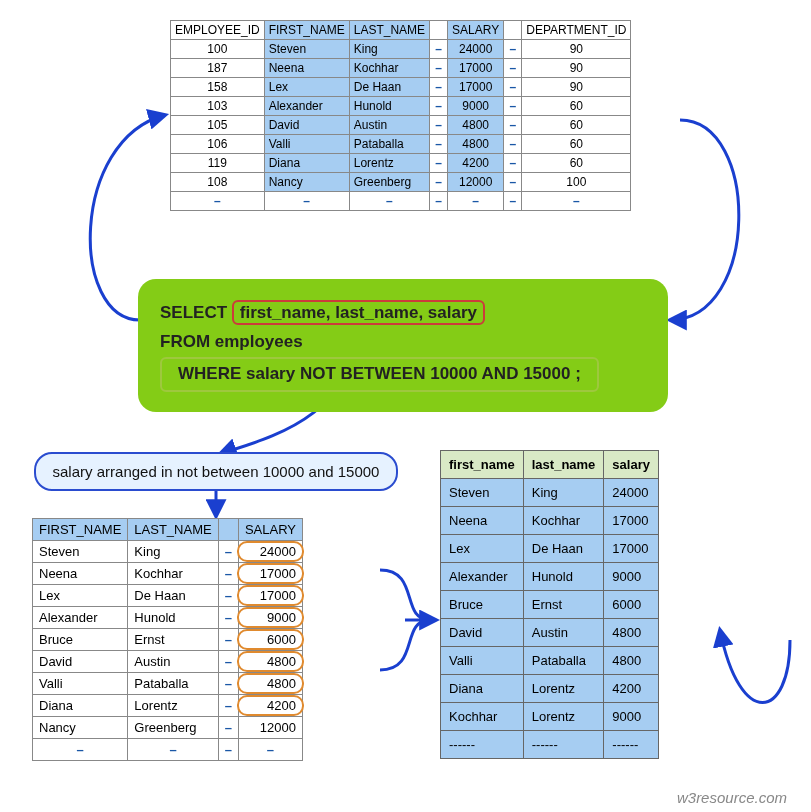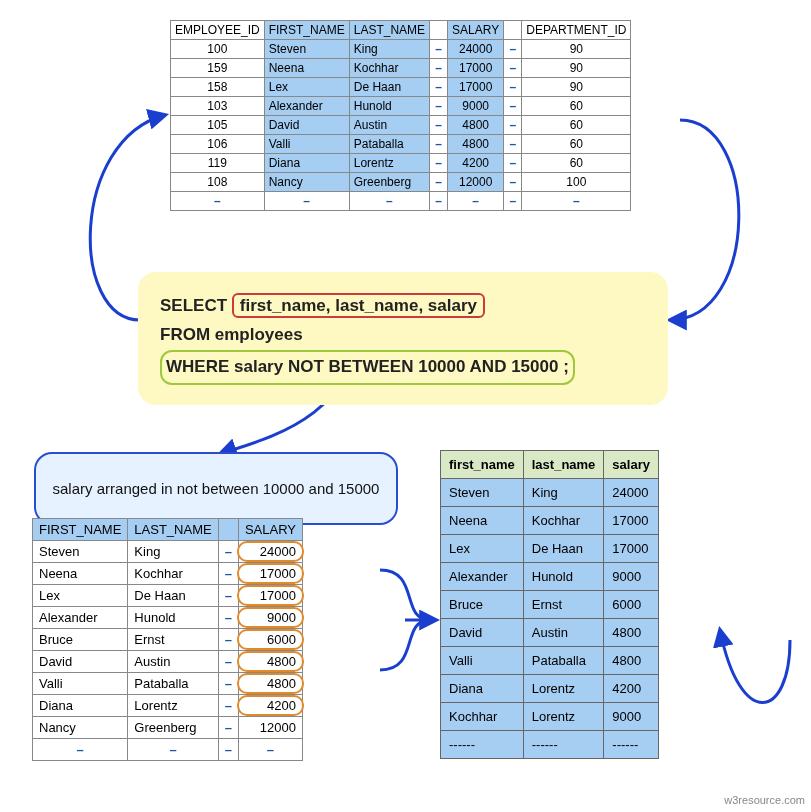--- a/index.html
+++ b/index.html
@@ -37,52 +37,52 @@
   white-space: nowrap;
 }
 .top-table .hl { background: #a6cdf2; }
 .top-table .num { text-align: center; }
 .top-table .dash { color: #1a57a6; font-weight: bold; text-align: center; }
 
 
 .sql-box {
   position: absolute;
   left: 138px;
-  top: 272px;
+  top: 279px;
   width: 530px;
-  background: #fef9c3;
+  background: #84cc16;
   border-radius: 18px;
   padding: 20px 22px 20px 22px;
   font-size: 17px;
   font-weight: bold;
   color: #222;
   line-height: 1.7;
 }
 .sql-box .red-box {
   border: 2px solid #cc3b3b;
   border-radius: 6px;
   padding: 1px 6px;
 }
 .sql-box .green-box {
   border: 2px solid #9ec83e;
-  border-radius: 12px;
-  padding: 1px 4px;
+  border-radius: 6px;
+  padding: 1px 16px;
   display: inline-block;
 }
 
 
 .bubble {
   position: absolute;
   left: 34px;
   top: 452px;
   width: 364px;
   background: #e6f2ff;
   border: 2px solid #2a4ccf;
   border-radius: 18px;
-  padding: 26px 14px;
+  padding: 9px 14px;
   font-size: 15px;
   color: #111;
   text-align: center;
 }
 
 
 .left-table {
   position: absolute;
   left: 32px;
   top: 518px;
@@ -128,24 +128,25 @@
   background: #a6cdf2;
   text-align: left;
 }
 .right-table th {
   background: #d9e9c6;
   font-weight: bold;
 }
 
 .watermark {
   position: absolute;
-  right: 6px;
+  right: 24px;
   bottom: 6px;
-  font-size: 11px;
+  font-size: 15px;
   color: #888;
+  font-style: italic;
 }
 
 svg.arrows {
   position: absolute;
   top: 0; left: 0;
   width: 811px; height: 812px;
   pointer-events: none;
 }
 </style>
 </head>
@@ -189,21 +190,21 @@
         <tr>
           <td class="num">100</td>
           <td class="hl">Steven</td>
           <td class="hl">King</td>
           <td class="dash">–</td>
           <td class="hl num">24000</td>
           <td class="dash">–</td>
           <td class="num">90</td>
         </tr>
         <tr>
-          <td class="num">159</td>
+          <td class="num">187</td>
           <td class="hl">Neena</td>
           <td class="hl">Kochhar</td>
           <td class="dash">–</td>
           <td class="hl num">17000</td>
           <td class="dash">–</td>
           <td class="num">90</td>
         </tr>
         <tr>
           <td class="num">158</td>
           <td class="hl">Lex</td>

